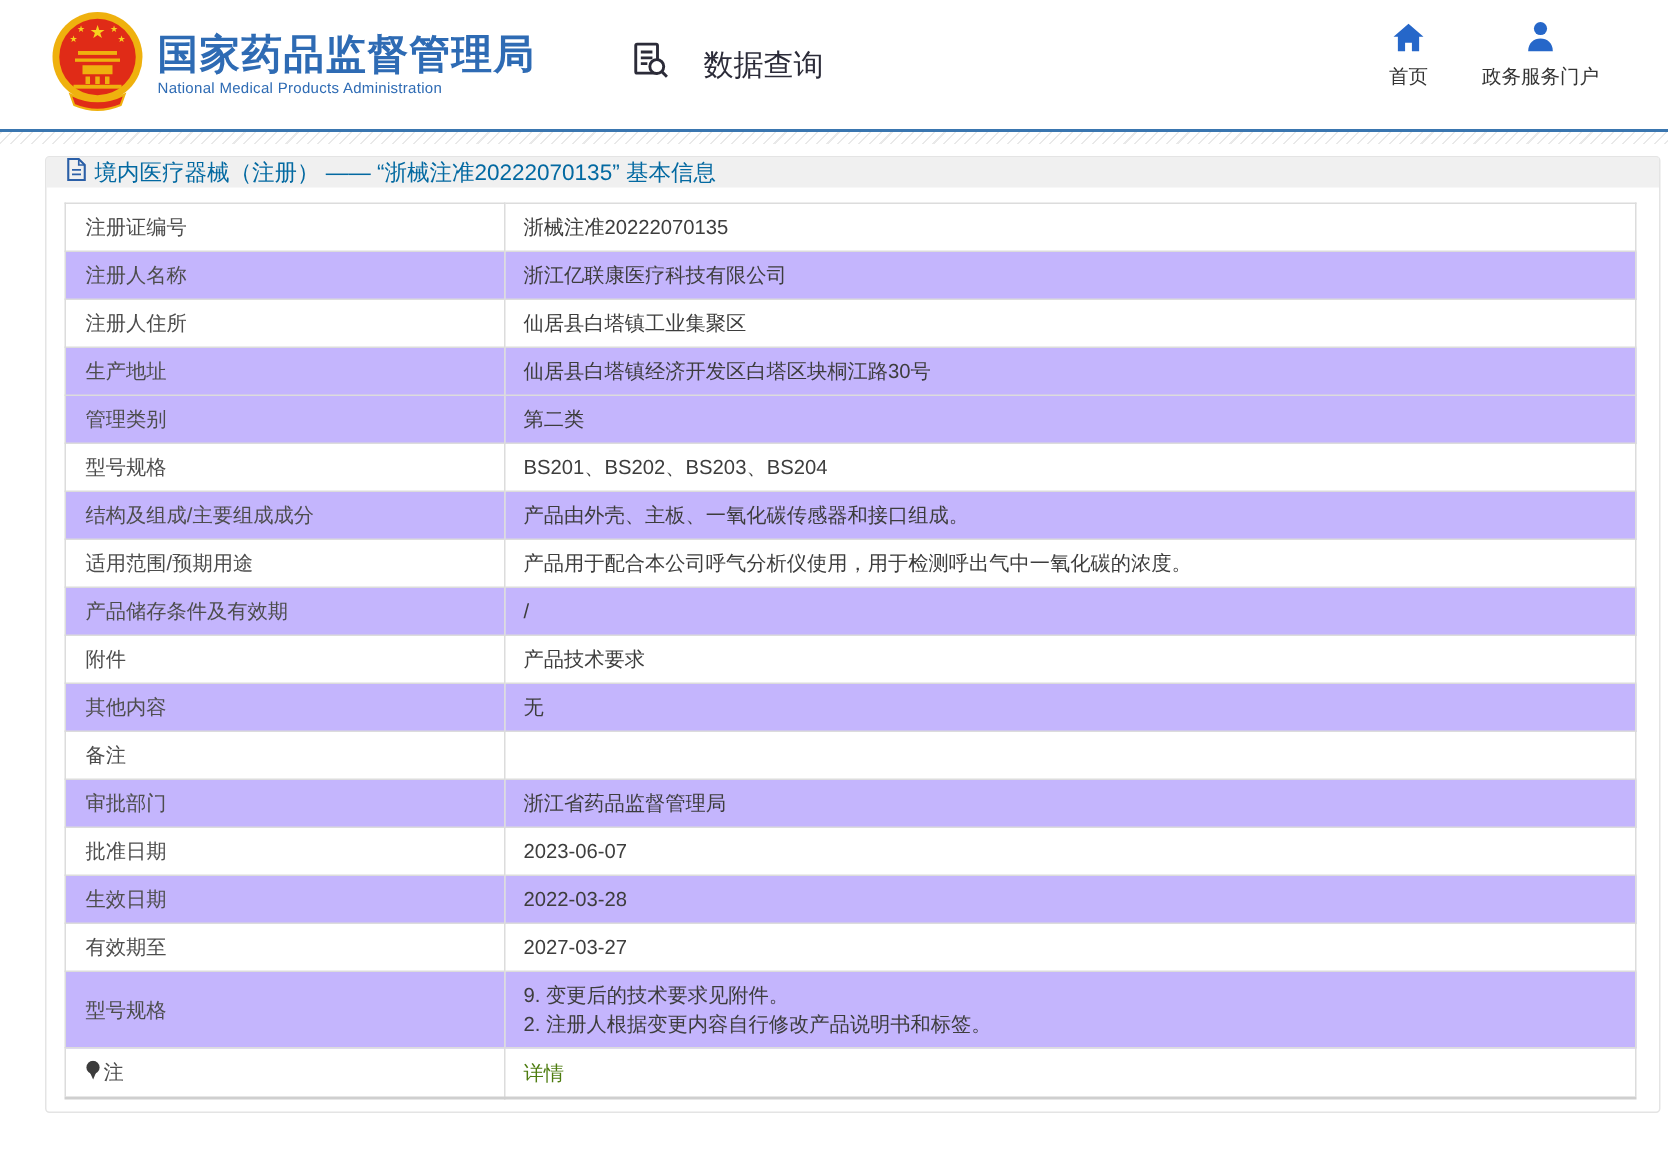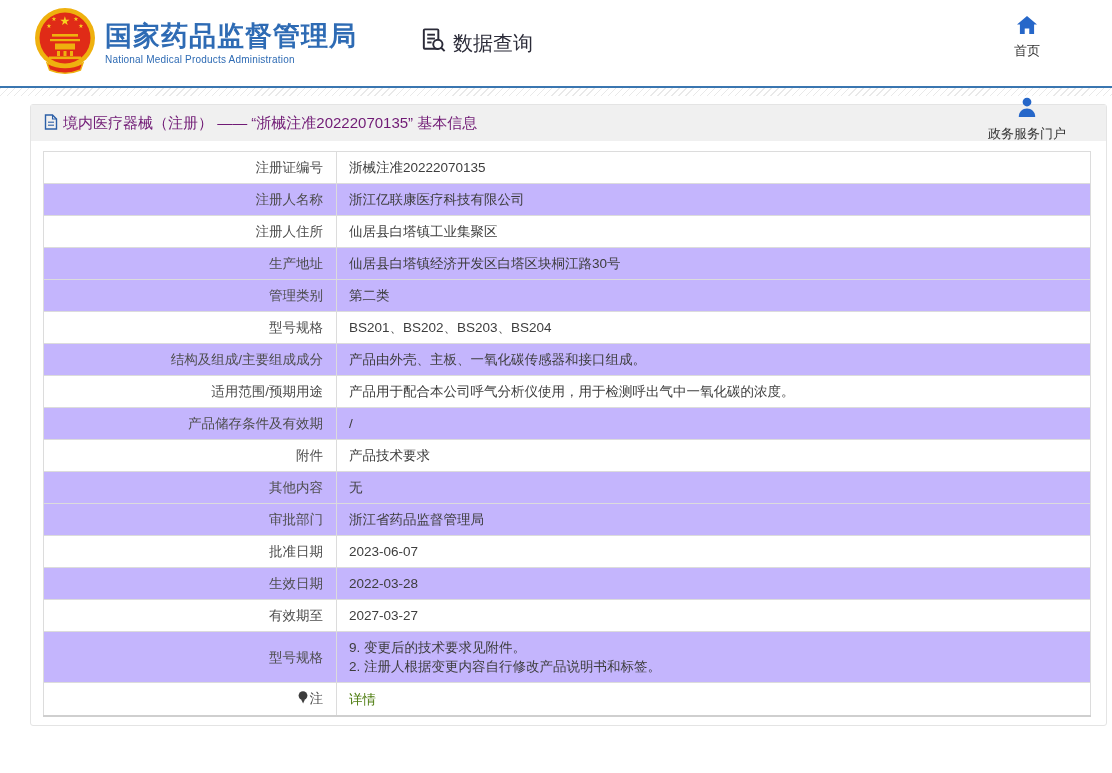--- a/index.html
+++ b/index.html
@@ -10,48 +10,48 @@
     font-family: "Liberation Sans", "DejaVu Sans", sans-serif;
   }
 
   
   .header { height: 86px; background: #fff; position: relative; display: flex; align-items: center; }
   .logo-group { display: flex; align-items: center; margin-left: 34px; cursor: pointer; }
   .emblem { width: 62px; height: 66px; flex: 0 0 auto; }
   .logo-text { margin-left: 9px; }
   .logo-title { font-size: 27px; font-weight: bold; color: #2e6bb4; letter-spacing: 1px; line-height: 30px; }
   .logo-sub { font-size: 10px; color: #2e6bb4; margin-top: 3px; letter-spacing: 0.2px; }
-  .section-tab { display: flex; align-items: center; margin-left: 62px; gap: 5px; color: #2b2b38; font-size: 20px; font-weight: 500; cursor: pointer; }
-  .top-nav { position: absolute; right: 46px; top: 13px; display: flex; gap: 36px; flex-direction: column; }
+  .section-tab { display: flex; align-items: center; margin-left: 62px; gap: 21px; color: #2b2b38; font-size: 20px; font-weight: 500; cursor: pointer; }
+  .top-nav { position: absolute; right: 46px; top: 13px; display: flex; gap: 36px; }
   .nav-item { display: flex; flex-direction: column; align-items: center; font-size: 13px; color: #333; cursor: pointer; }
   .nav-item .nav-icon { height: 22px; display: flex; align-items: flex-end; margin-bottom: 7px; }
 
   .blue-line { height: 2px; background: #3a76b0; }
   .hatch-strip { height: 8px; background: repeating-linear-gradient(135deg, #e9e9e9 0 1px, #ffffff 1px 5px); }
 
   
   .panel {
     margin: 8px 0 0 30px; width: 1077px;
     background: #fff; border: 1px solid #e4e4e4; border-radius: 3px;
     padding-bottom: 8px;
   }
   .crumb-bar {
-    background: #f0f0f0; height: 36px; display: flex; align-items: center;
-    padding-left: 13px; color: #701a75; font-size: 15px; gap: 5px;
+    background: #f0f0f0; height: 20px; display: flex; align-items: center;
+    padding-left: 13px; color: #0369a1; font-size: 15px; gap: 5px;
   }
   .crumb-bar svg { flex: 0 0 auto; }
 
   .table-wrap { margin: 10px 12px 0 12px; }
   table.info {
     width: 1048px; border-collapse: collapse; font-size: 13.5px;
     border: 1px solid #cfcfcf; border-bottom-width: 2px;
   }
   table.info td { border: 1px solid #dcdcdc; height: 18px; line-height: 19px; vertical-align: middle; }
   tr.alt { background: #c4b5fd; }
-  .label-cell { width: 293px; text-align: right; padding: 6px 13px; color: #4d4d4d; white-space: nowrap; }
+  .label-cell { width: 293px; padding: 6px 13px; color: #4d4d4d; white-space: nowrap; }
   .label-cell .bulb { display: inline-block; vertical-align: -1px; margin-right: 2px; }
   .value-cell { padding: 6px 12px; color: #3d3d3d; }
   a.detail-link { color: #4d7c0f; text-decoration: none; cursor: pointer; }
 </style>
 </head>
 <body>
 
 <div class="header">
   <div class="logo-group">
     <span>
@@ -169,20 +169,24 @@
             <td class="value-cell">/</td>
           </tr>
           <tr>
             <td class="label-cell"><span>附件</span></td>
             <td class="value-cell">产品技术要求</td>
           </tr>
           <tr class="alt">
             <td class="label-cell"><span>其他内容</span></td>
             <td class="value-cell">无</td>
           </tr>
+          <tr>
+            <td class="label-cell"><span>备注</span></td>
+            <td class="value-cell"></td>
+          </tr>
           <tr class="alt">
             <td class="label-cell"><span>审批部门</span></td>
             <td class="value-cell">浙江省药品监督管理局</td>
           </tr>
           <tr>
             <td class="label-cell"><span>批准日期</span></td>
             <td class="value-cell">2023-06-07</td>
           </tr>
           <tr class="alt">
             <td class="label-cell"><span>生效日期</span></td>

